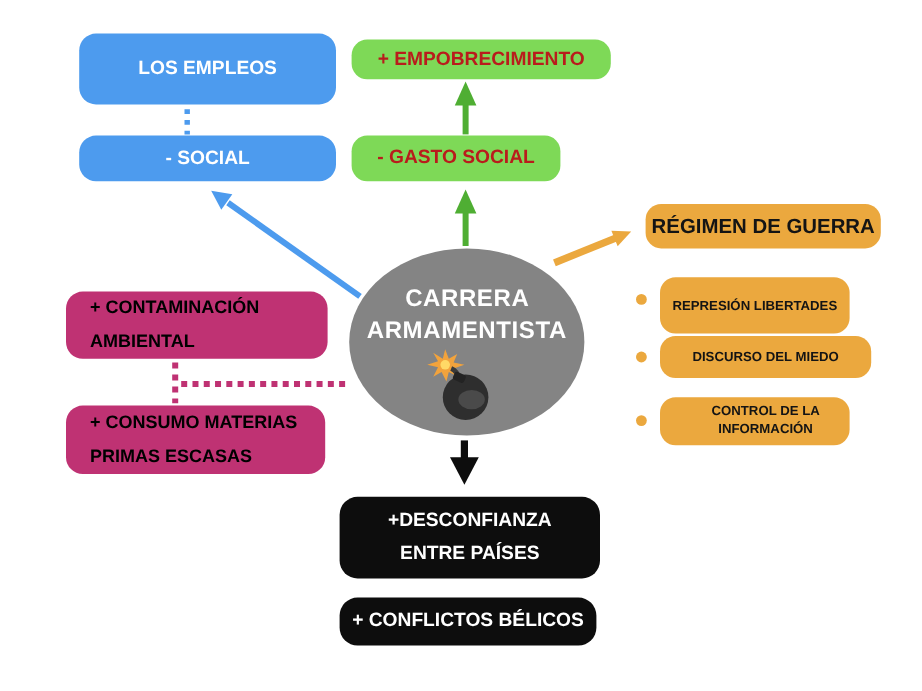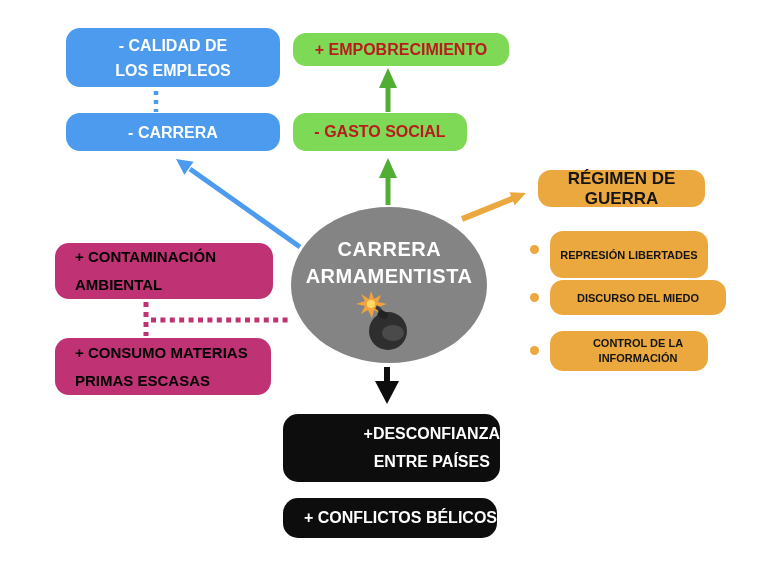--- a/index.html
+++ b/index.html
@@ -14,21 +14,21 @@
     display: flex; align-items: center; justify-content: center;
     text-align: center;
   }
   .box .line { display: block; }
 
   .blue   { background: var(--c-blue);    color: #fff;    border-radius: 14px; font-size: 16px; line-height: 25px; }
   .green  { background: var(--c-green);   color: #b91c1c; border-radius: 13px; font-size: 16px; }
   .orange { background: var(--c-orange);  color: #141414; border-radius: 13px; }
   .magenta{ background: var(--c-magenta); color: #000000;    border-radius: 14px; font-size: 15px; line-height: 28px;
             justify-content: flex-start; text-align: left; padding-left: 20px; }
-  .black  { background: var(--c-black);   color: #fff;    border-radius: 15px; font-size: 16px; line-height: 28px; justify-content: flex-end; }
+  .black  { background: var(--c-black);   color: #fff;    border-radius: 15px; font-size: 16px; line-height: 28px; }
 
   .bullet {
     position: absolute; width: 9px; height: 9px; border-radius: 50%;
     background: var(--c-orange);
   }
 
   #center-label {
     position: absolute; left: 289px; top: 236px; width: 200px;
     color: #fff; font-weight: bold; font-size: 20px; line-height: 27px;
     text-align: center; letter-spacing: 0.5px;
@@ -84,36 +84,35 @@
     </g>
   </svg>
 
   <div id="center-label">
     <span class="line">CARRERA</span>
     <span class="line">ARMAMENTISTA</span>
   </div>
 
   <div class="box blue" style="left:66px; top:28px; width:214px; height:59px;">
     <div>
-      <span class="line">- CALIDAD DE</span>
       <span class="line">LOS EMPLEOS</span>
     </div>
   </div>
   <div class="box blue" style="left:66px; top:113px; width:214px; height:38px;">
-    <span>- CARRERA</span>
+    <span>- SOCIAL</span>
   </div>
 
   <div class="box green" style="left:293px; top:33px; width:216px; height:33px;">
     <span>+ EMPOBRECIMIENTO</span>
   </div>
   <div class="box green" style="left:293px; top:113px; width:174px; height:38px;">
     <span>- GASTO SOCIAL</span>
   </div>
 
-  <div class="box orange" style="left:538px; top:170px; width:167px; height:37px; font-size:17px;">
+  <div class="box orange" style="left:538px; top:170px; width:196px; height:37px; font-size:17px;">
     <span>RÉGIMEN DE GUERRA</span>
   </div>
 
   <span class="bullet" style="left:530px; top:245px;"></span>
   <div class="box orange" style="left:550px; top:231px; width:158px; height:47px; font-size:11px;">
     <span>REPRESIÓN LIBERTADES</span>
   </div>
 
   <span class="bullet" style="left:530px; top:293px;"></span>
   <div class="box orange" style="left:550px; top:280px; width:176px; height:35px; font-size:11px;">

